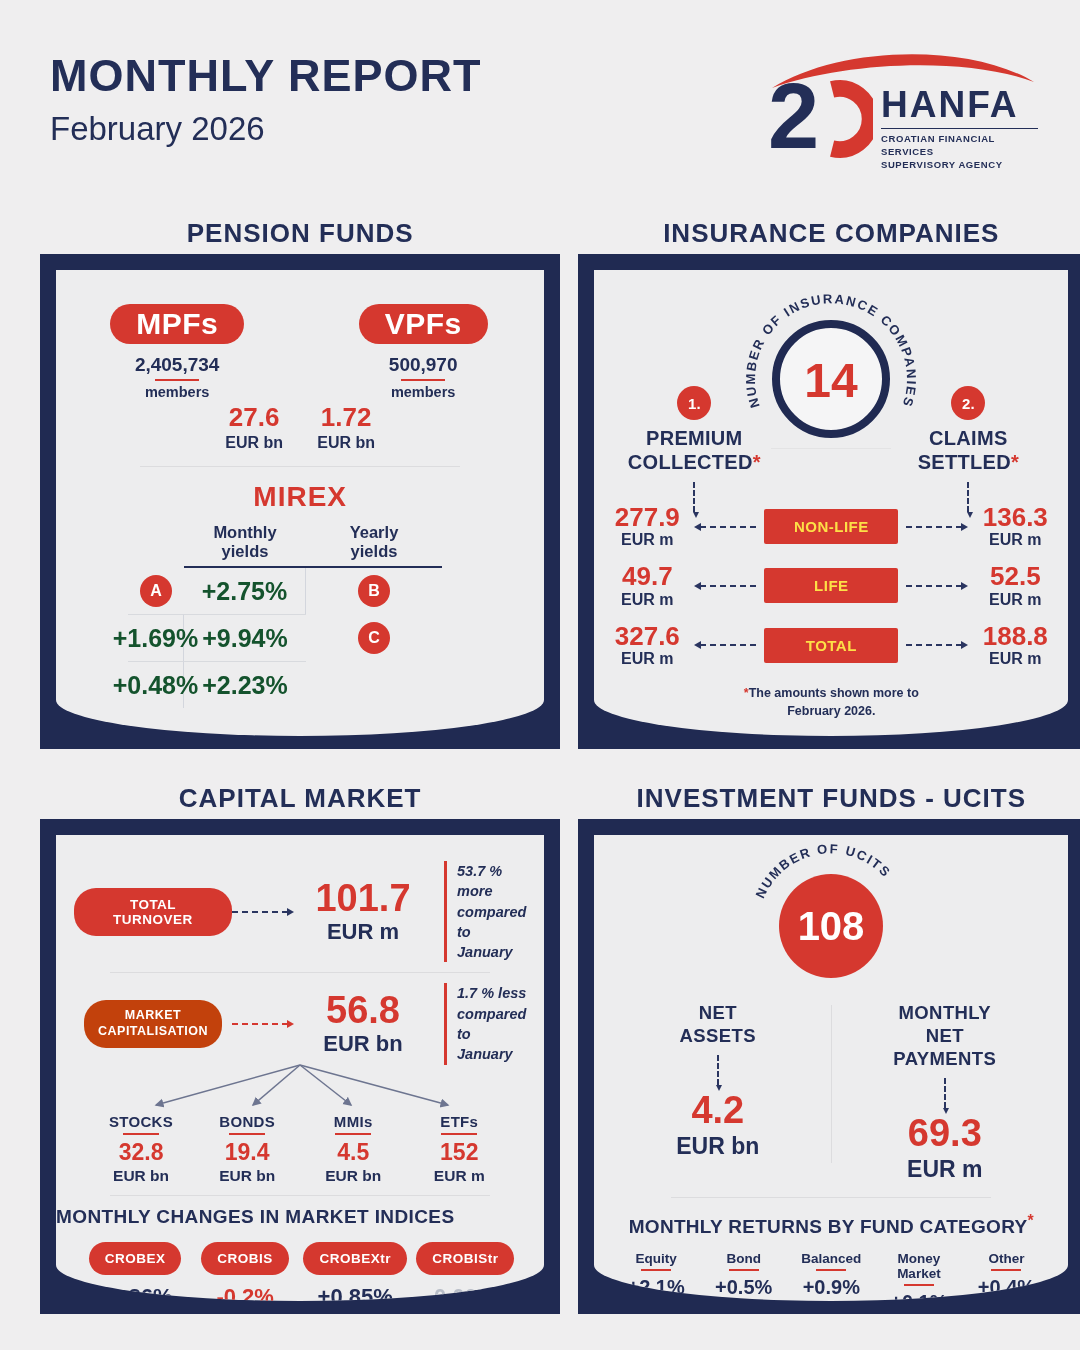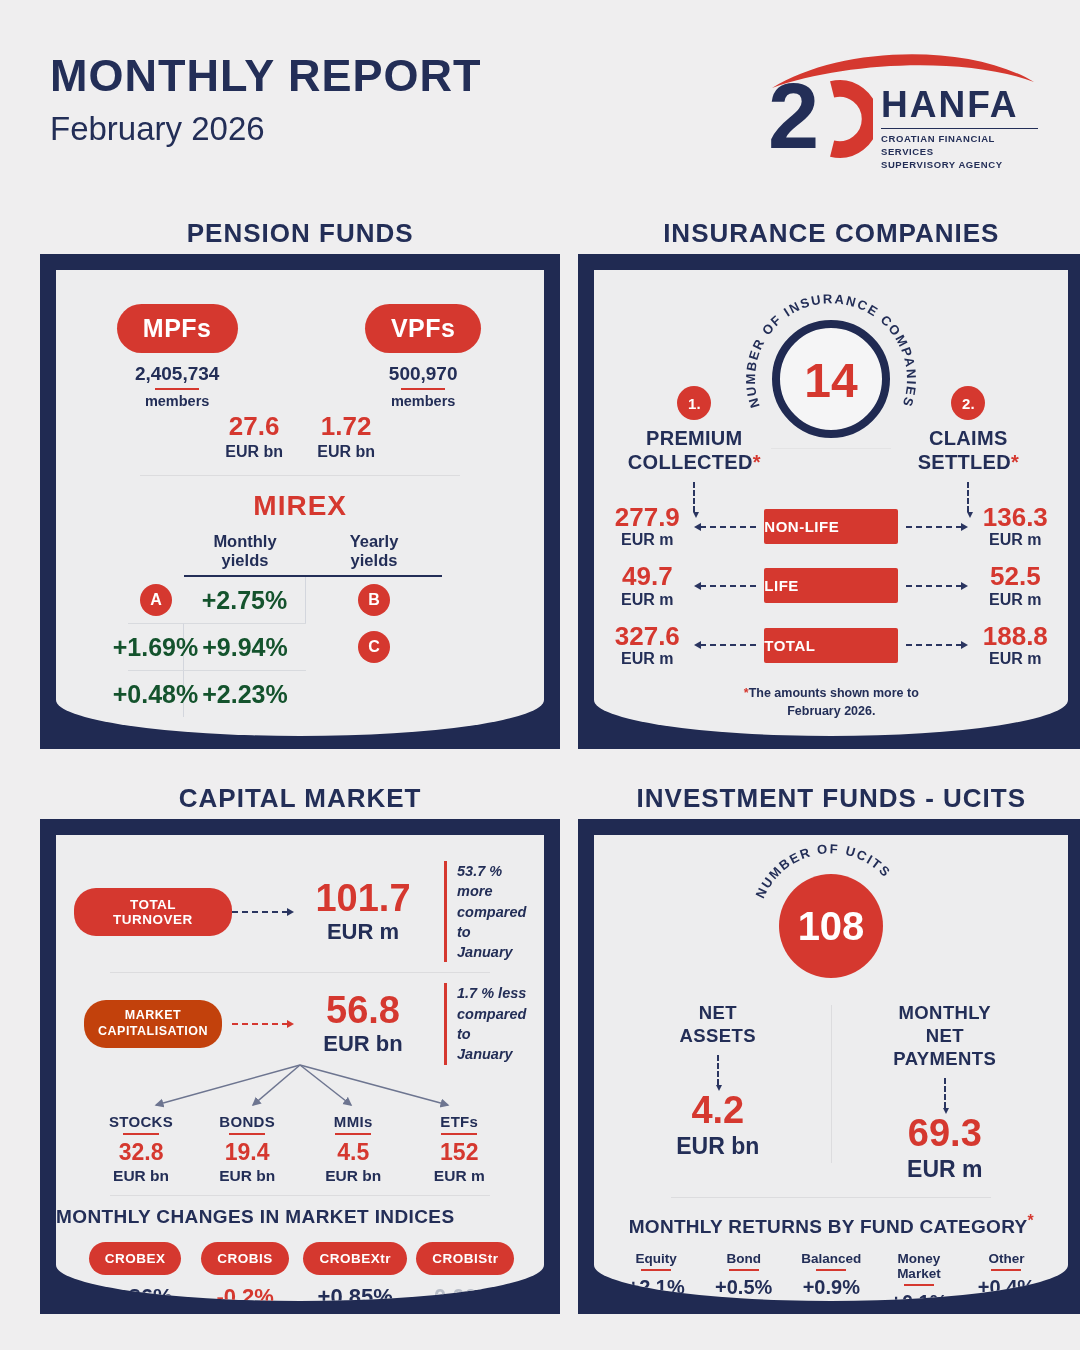--- a/index.html
+++ b/index.html
@@ -32,21 +32,21 @@
   
   .grid{display:grid;grid-template-columns:1fr 1fr;column-gap:18px;row-gap:34px;padding:0 40px;margin-top:52px;}
   .quad-title{text-align:center;font-size:26px;font-weight:800;letter-spacing:1px;margin:0 0 5px;color:#232e57;}
   .panel{background:#202a52;padding:16px 16px 13px;height:466px;}
   .panel-inner{background:#ededee;height:100%;border-radius:0 0 50% 50% / 0 0 36px 36px;position:relative;overflow:hidden;}
 
   .hdivider{height:1px;background:#dcdcde;width:320px;margin:14px auto;}
 
   
   .pill{display:inline-block;background:#d5382f;color:#fff;font-weight:800;border-radius:30px;text-align:center;}
-  .pill.big{font-size:25px;padding:10px 26px;letter-spacing:.5px;}
+  .pill.big{font-size:30px;padding:3px 26px;letter-spacing:.5px;}
   .pill.small{font-size:13.5px;padding:9px 16px;letter-spacing:.5px;border-radius:22px;}
   .pill.navy-pill{background:#c2410c;}
   .red-underline{width:44px;height:2px;background:#d5382f;margin:3px auto 3px;}
 
   
   .ha{display:inline-block;width:56px;height:0;border-top:2px dashed #2a3560;position:relative;flex:none;}
   .ha.right::after{content:"";position:absolute;right:-6px;top:-5px;
     border-left:7px solid #2a3560;border-top:4px solid transparent;border-bottom:4px solid transparent;}
   .ha.left::before{content:"";position:absolute;left:-6px;top:-5px;
     border-right:7px solid #2a3560;border-top:4px solid transparent;border-bottom:4px solid transparent;}
@@ -90,22 +90,22 @@
   .ins-col.c2{right:22px;}
   .num-circle{width:34px;height:34px;border-radius:50%;background:#d5382f;color:#fff;font-size:15px;
     font-weight:800;display:flex;align-items:center;justify-content:center;margin:0 auto 6px;}
   .ins-col-label{font-size:20px;font-weight:800;line-height:1.2;letter-spacing:.3px;}
   .star{color:#d5382f;font-weight:800;}
   .ins-mid-line{position:absolute;left:50%;top:166px;transform:translateX(-50%);width:120px;height:1px;background:#e3e3e4;}
   .ins-row{display:flex;align-items:center;justify-content:center;margin-top:14px;}
   .ins-val{width:106px;text-align:center;}
   .ins-val .v{display:block;font-size:26px;font-weight:800;color:#d5382f;line-height:1.05;}
   .ins-val .u{display:block;font-size:16px;font-weight:700;color:#232e57;}
-  .ins-box{width:134px;padding:9px 0;background:#d5382f;color:#ffffff;font-size:15px;font-weight:800;
-    letter-spacing:.5px;border-radius:2px;margin:0 8px;}
+  .ins-box{width:134px;padding:9px 0;background:#d5382f;color:#fde047;font-size:15px;font-weight:800;
+    letter-spacing:.5px;text-align:center;border-radius:2px;margin:0 8px;}
   .footnote{text-align:center;font-size:12.5px;font-weight:700;color:#232e57;line-height:1.45;margin-top:16px;}
 
   
   .cm-row{display:flex;align-items:center;padding:0 18px;margin-top:26px;}
   .cm-pill-wrap{width:158px;text-align:center;flex:none;}
   .pill.navy-pill.two-line{font-size:12.5px;line-height:1.25;padding:8px 14px;border-radius:22px;}
   .cm-val{width:150px;text-align:center;flex:none;}
   .cm-val .v{display:block;font-size:38px;font-weight:800;color:#d5382f;line-height:1;}
   .cm-val .u{display:block;font-size:22px;font-weight:700;color:#232e57;margin-top:2px;}
   .cm-note{border-left:3px solid #d5382f;padding-left:10px;margin-left:6px;

